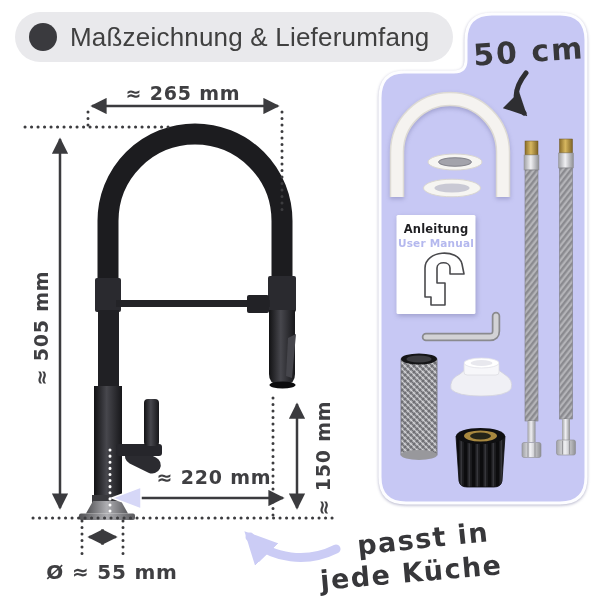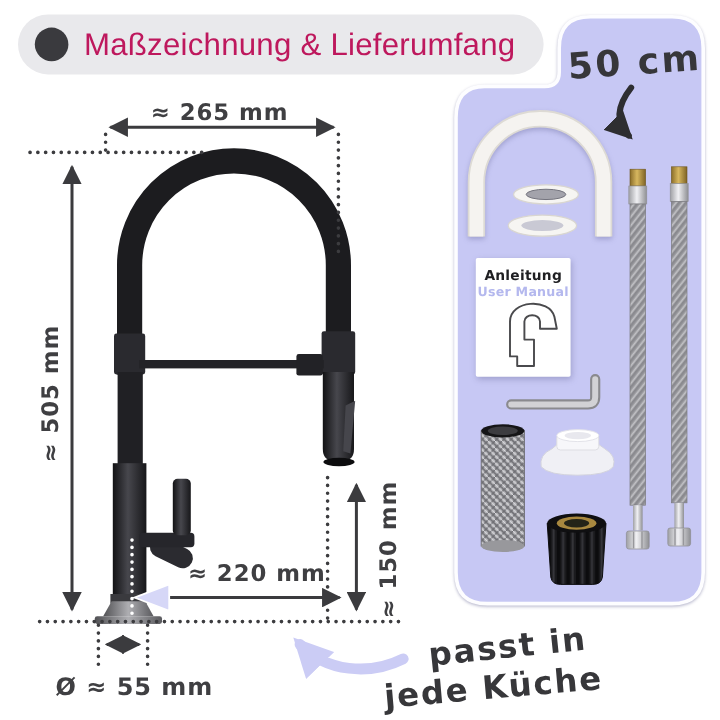--- a/index.html
+++ b/index.html
@@ -3,21 +3,21 @@
 <meta charset="utf-8">
 <style>
   html,body{margin:0;padding:0;background:#fff;}
   #stage{position:relative;width:600px;height:600px;background:#ffffff;overflow:hidden;
          font-family:"Liberation Sans",sans-serif;}
   #gfx{position:absolute;left:0;top:0;width:600px;height:600px;}
   .header-pill{position:absolute;left:15px;top:12px;width:438px;height:50px;background:#e9e9ec;
        border-radius:26px;display:flex;align-items:center;gap:13px;padding-left:14px;box-sizing:border-box;
        box-shadow:0 0 0 1px rgba(255,255,255,.6);}
   .header-pill .dot{width:28px;height:28px;border-radius:50%;background:#3a3a3e;flex:0 0 auto;}
-  .header-pill .lbl{font-size:26px;font-weight:500;color:#be185d;letter-spacing:.2px;white-space:nowrap;}
+  .header-pill .lbl{font-size:26px;font-weight:500;color:#404040;letter-spacing:.2px;white-space:nowrap;}
   text{font-family:"DejaVu Sans","Liberation Sans",sans-serif;}
   .dim{font-size:19px;font-weight:700;fill:#3f3f42;letter-spacing:.8px;}
   .dimS{font-size:20px;font-weight:700;fill:#3f3f42;letter-spacing:.8px;}
   .hand{font-weight:700;fill:#37373a;}
   .mTitle{font-size:11.5px;font-weight:700;fill:#1f1f22;letter-spacing:.2px;}
   .mSub{font-size:10.5px;font-weight:700;fill:#b4b8ee;letter-spacing:.2px;}
   .dotln{stroke:#3c3c3f;stroke-width:3;stroke-dasharray:0.1 6.4;stroke-linecap:round;fill:none;}
   .dotw{stroke:#ffffff;stroke-width:3;stroke-dasharray:0.1 6;stroke-linecap:round;fill:none;}
   .dln{stroke:#3b3b3e;stroke-width:2.5;fill:none;}
 </style>

